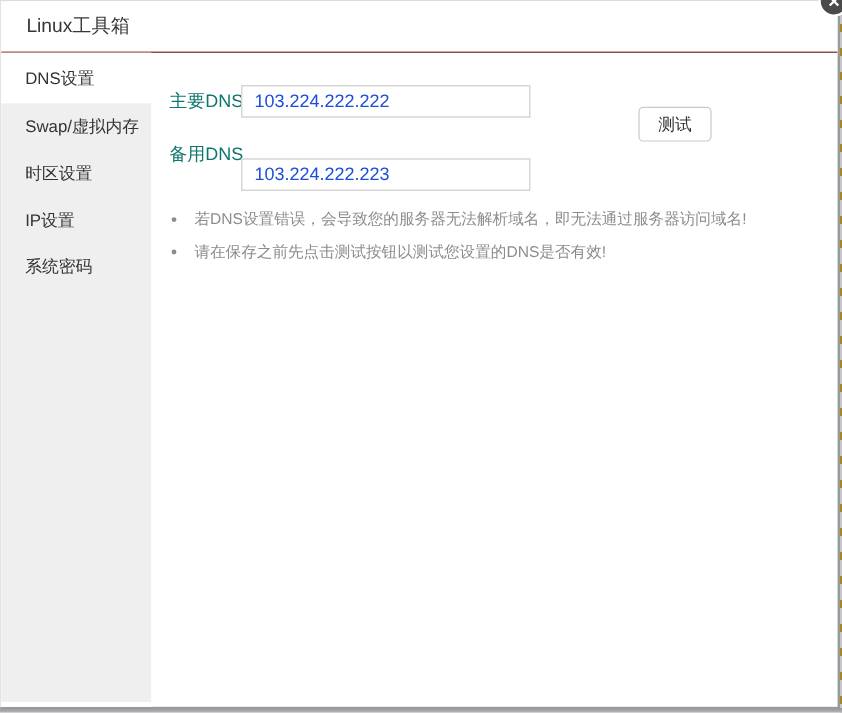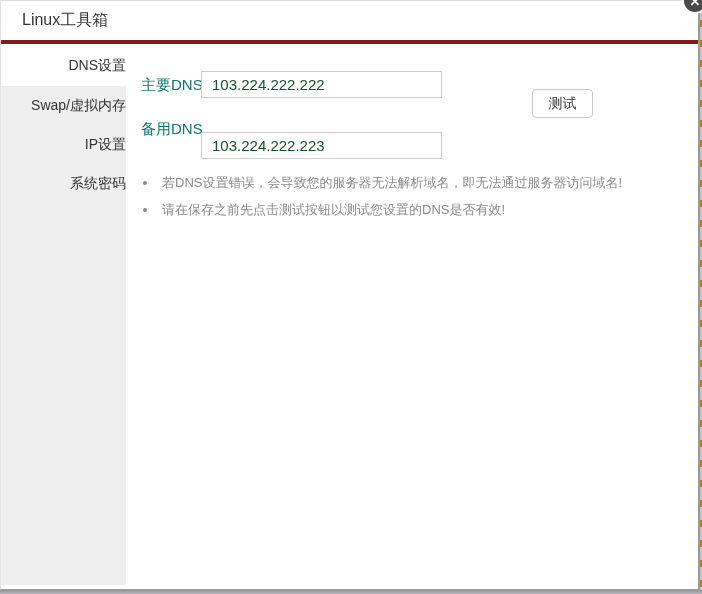--- a/index.html
+++ b/index.html
@@ -24,21 +24,21 @@
     border-top: 1px solid #dcdcdc;
     border-left: 1px solid #e3e3e3;
     border-right: 2px solid #9a9a9e;
     border-bottom: 1px solid #9a9a9e;
     overflow: hidden;
   }
   .header {
     position: relative;
     height: 43px;
     background: #ffffff;
-    border-bottom: 4px solid #7f1d1d;
+    border-bottom: 1px solid #7f1d1d;
     display: flex;
     align-items: center;
   }
   .title {
     padding-left: 21px;
     font-size: 16px;
     color: #363636;
   }
   
   .dlg-body {
@@ -62,21 +62,20 @@
   .side-item {
     position: relative;
     z-index: 1;
     height: 39px;
     line-height: 39px;
     padding-left: 20px;
     font-size: 14px;
     color: #333333;
     cursor: pointer;
     white-space: nowrap;
-    text-align: right;
   }
   .side-item.active {
     height: 42px;
     line-height: 42px;
     background: #ffffff;
   }
   .main {
     position: relative;
     flex: 1;
   }
@@ -93,21 +92,21 @@
   .label-secondary { top: 71px; }
   .dns-input {
     position: absolute;
     left: 75px;
     width: 241px;
     height: 27px;
     border: 1px solid #cccccc;
     border-radius: 0;
     padding: 0 10px;
     font-size: 15px;
-    color: #14532d;
+    color: #1d4ed8;
     background: #ffffff;
     outline: none;
     font-family: "Liberation Sans", "DejaVu Sans", sans-serif;
   }
   .input-primary { top: 27px; }
   .input-secondary { top: 88px; }
   .btn-group {
     position: absolute;
     left: 362px;
     top: 45px;
@@ -210,20 +209,23 @@
 
       <div class="sidebar">
         <div class="sidebar-gray-bg"></div>
         <div class="side-item active">
           <span>DNS设置</span>
         </div>
         <div class="side-item">
           <span>Swap/虚拟内存</span>
         </div>
         <div class="side-item">
+          <span>时区设置</span>
+        </div>
+        <div class="side-item">
           <span>IP设置</span>
         </div>
         <div class="side-item">
           <span>系统密码</span>
         </div>
       </div>
 
       <div class="main">
 
         <div class="form-label label-primary">主要DNS</div>

